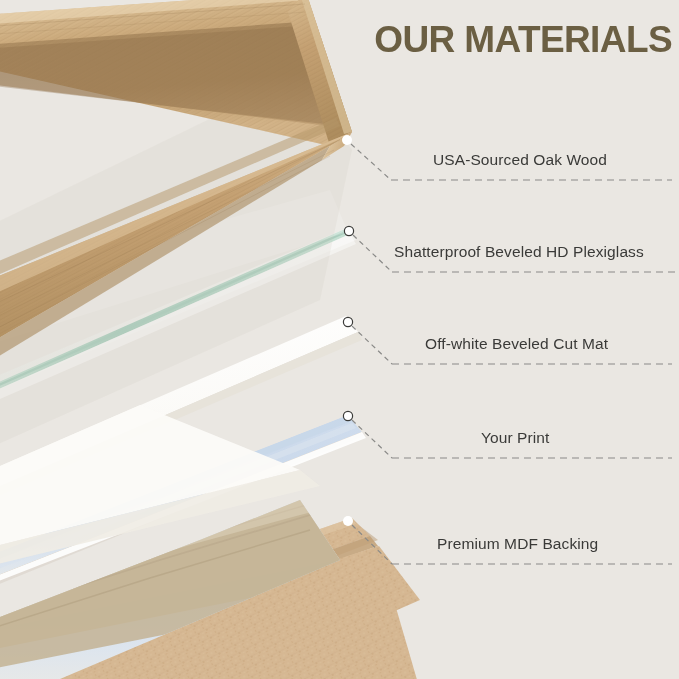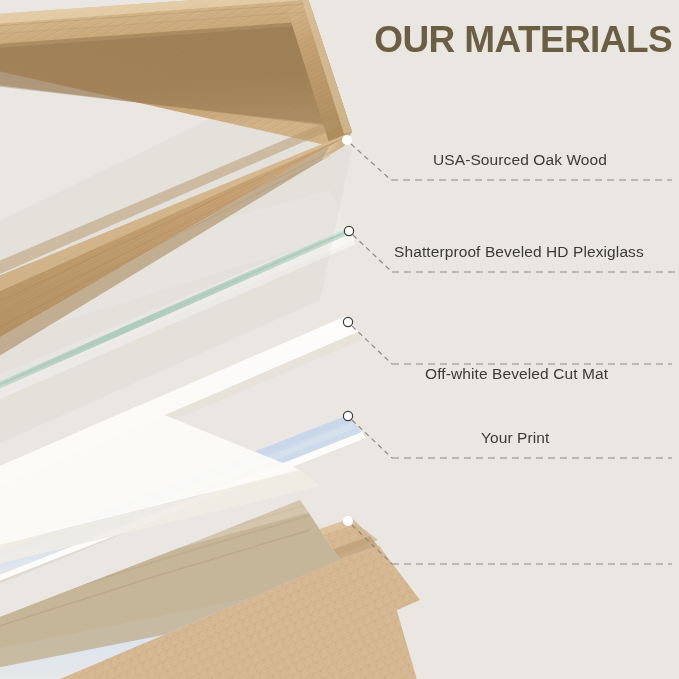--- a/index.html
+++ b/index.html
@@ -292,17 +292,18 @@
           <circle cx="348" cy="521" r="5" fill="#ffffff" stroke="none" stroke-width="1.2"></circle>
         </g>
       </g>
   </svg>
 
   <div id="title">OUR MATERIALS</div>
 
   <div class="callout">
     <div class="callout-label" style="left:433px; top:151px;">USA-Sourced Oak Wood</div>
     <div class="callout-label" style="left:394px; top:243px;">Shatterproof Beveled HD Plexiglass</div>
-    <div class="callout-label" style="left:425px; top:335px;margin-top:30px;">Off-white Beveled Cut Mat</div>
+    <div class="callout-label" style="left:425px; top:335px;">Off-white Beveled Cut Mat</div>
     <div class="callout-label" style="left:481px; top:429px;text-align:right;">Your Print</div>
+    <div class="callout-label" style="left:437px; top:535px;">Premium MDF Backing</div>
   </div>
 
 </div>
 
 </body></html>

